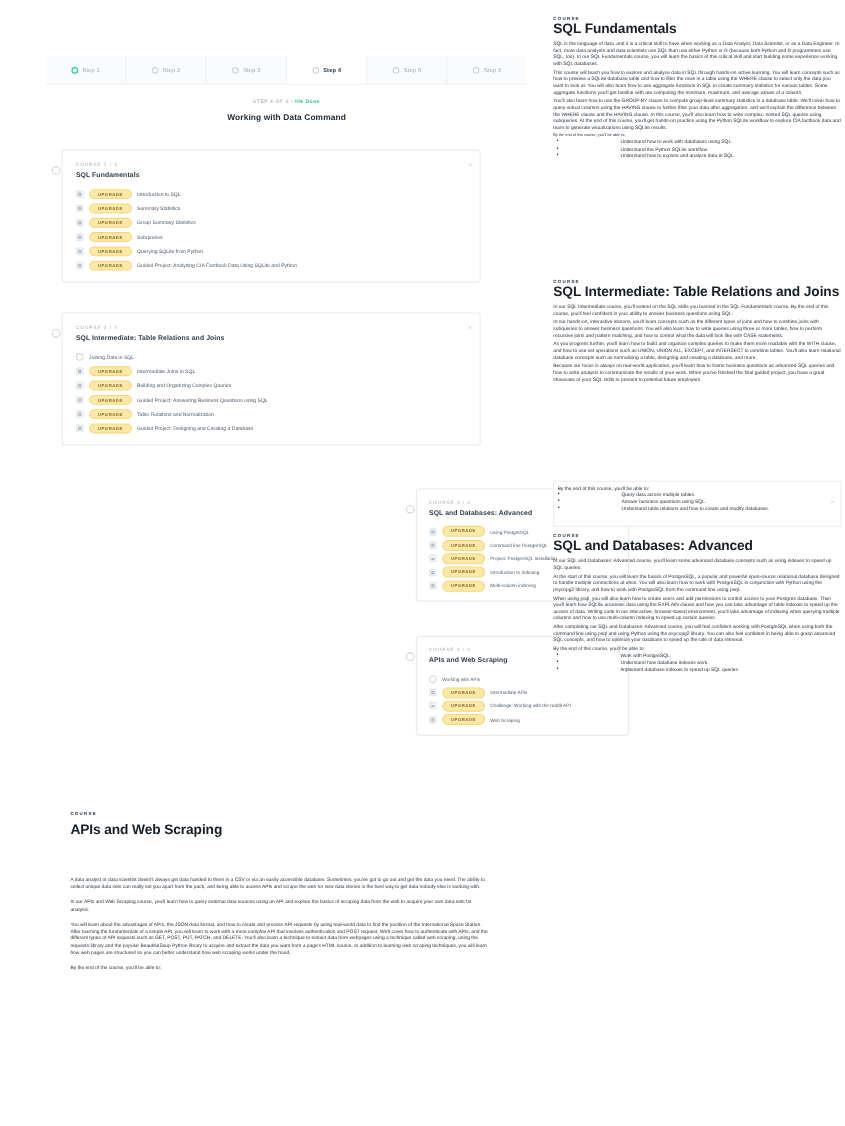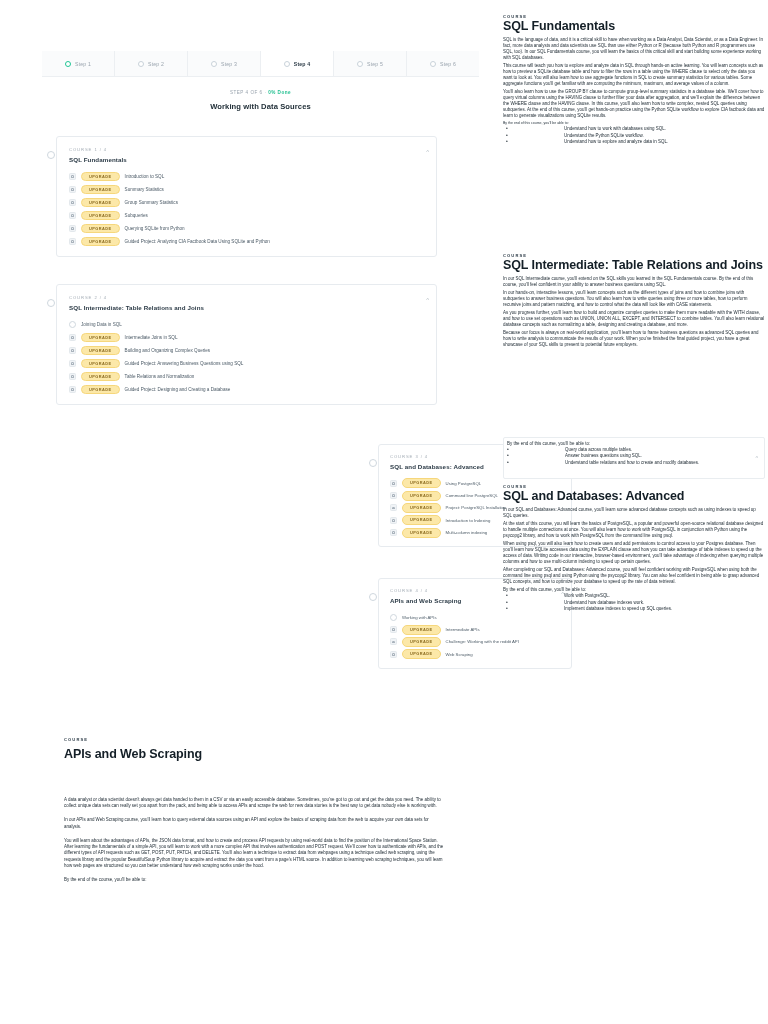--- a/index.html
+++ b/index.html
@@ -181,21 +181,21 @@
     </div>
     <div class="step">
       <span class="ring"></span>
       <span>Step 6</span>
     </div>
   </div>
 
   <div class="step-meta">
     <span>STEP 4 OF 6 · </span><span class="done">0% Done</span>
   </div>
-  <div class="step-title">Working with Data Sources</div>
+  <div class="step-title">Working with Data Command</div>
 
   <div class="card" id="card1">
     <div class="card-bullet"></div>
     <div class="card-chevron">^</div>
     <div class="card-eyebrow">COURSE 1 / 4</div>
     <div class="card-title">SQL Fundamentals</div>
     <div id="c1list">
         <div class="lesson">
           <span class="lockbox">
             <span></span>

